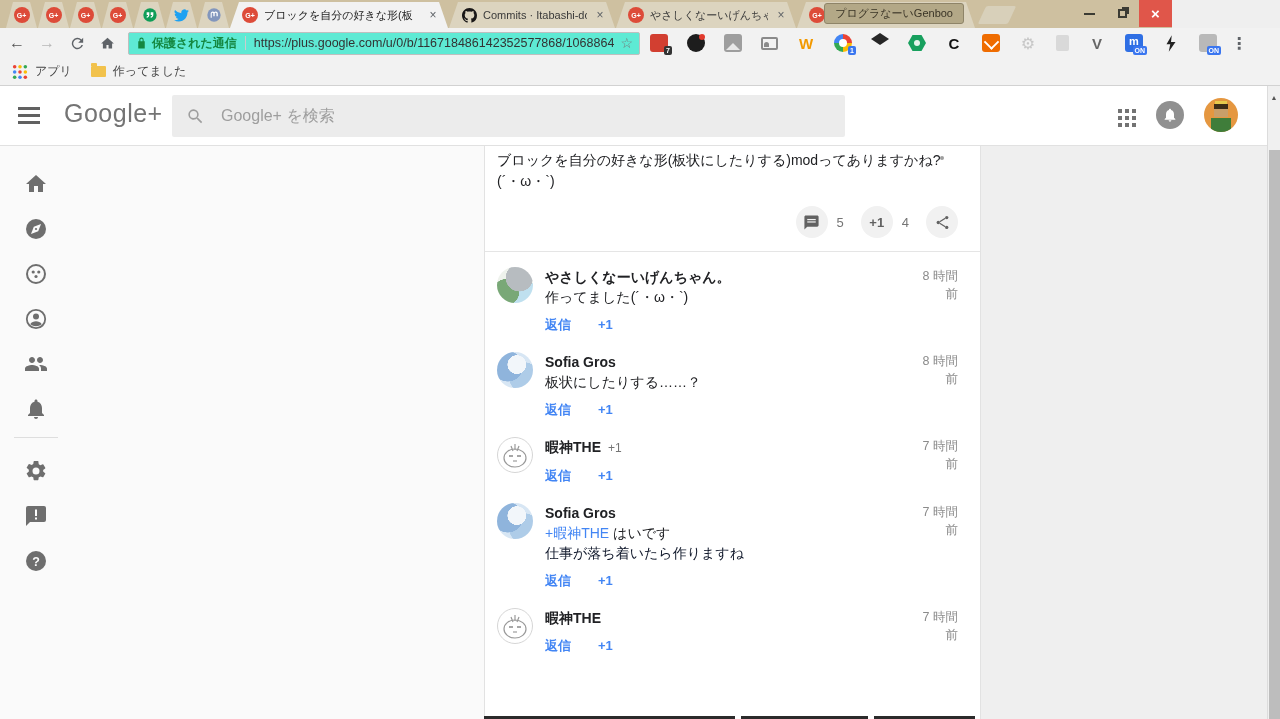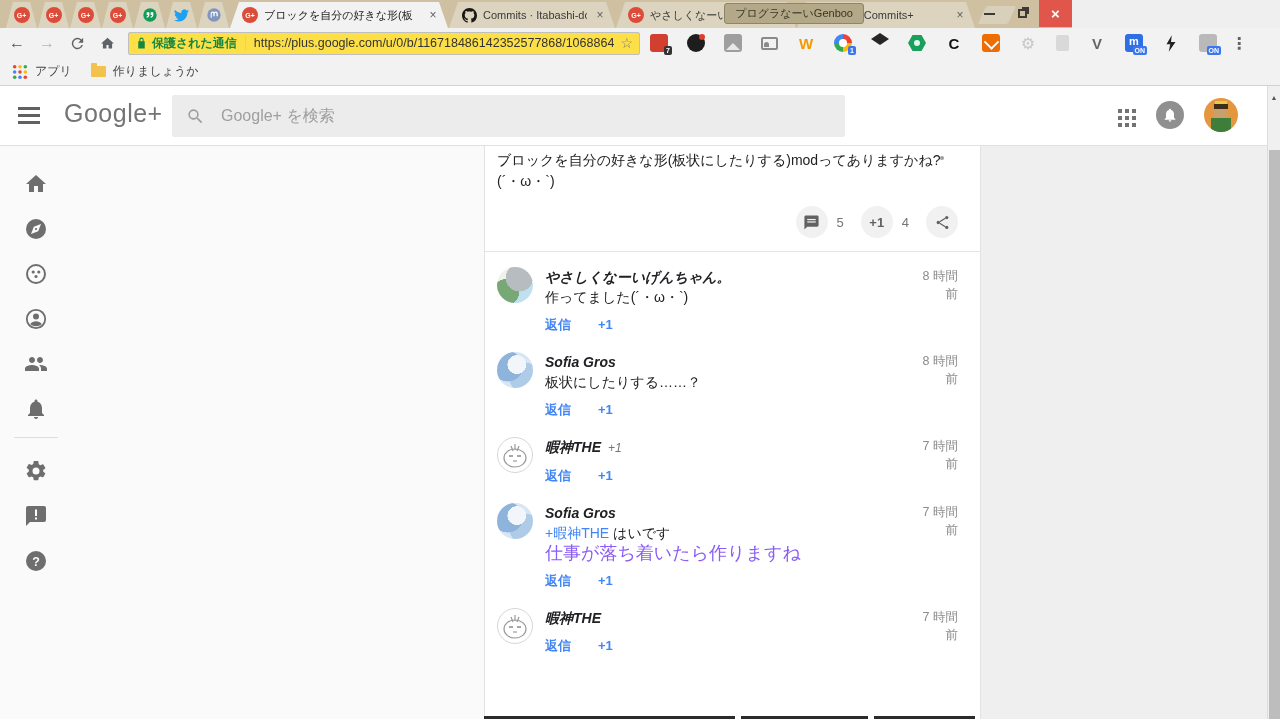--- a/index.html
+++ b/index.html
@@ -1,20 +1,20 @@
 <!DOCTYPE html>
 <html><head>
 <meta charset="utf-8">
 <style>
   * { margin:0; padding:0; box-sizing:border-box; }
   html,body { width:1280px; height:719px; overflow:hidden;
     font-family:"Liberation Sans","DejaVu Sans",sans-serif; background:#efefef; }
 
   
-  .titlebar { position:absolute; left:0; top:0; width:1072px; height:28px; background:#cec0a0; display:flex; align-items:flex-end; }
+  .titlebar { position:absolute; left:0; top:0; width:1172px; height:28px; background:#cec0a0; display:flex; align-items:flex-end; }
   .ptab { width:31px; height:26px; background:#dcd4bf; margin-right:1px; border-radius:6px 6px 0 0;
     clip-path:polygon(7px 0,calc(100% - 7px) 0,100% 100%,0 100%); display:flex; align-items:center; justify-content:center; }
   .ptab:first-child { margin-left:6px; }
   .tab { height:26px; display:flex; align-items:center; padding:0 8px 0 12px; background:#dcd4bf; margin-right:1px;
     clip-path:polygon(9px 0,calc(100% - 9px) 0,100% 100%,0 100%); font-size:11px; color:#3a3a3a; }
   .tab.active { background:#f2f2f2; color:#222; }
   .tab-label { white-space:nowrap; overflow:hidden; flex:1; }
   .tab-close { width:14px; height:14px; margin-left:6px; flex:none; border-radius:50%; text-align:center; }
   .tab-close::before { content:"×"; font-size:12px; line-height:14px; color:#5f6368; }
   .t1 { width:218px; } .t2 { width:166px; } .t3 { width:180px; } .t4 { width:178px; }
@@ -30,21 +30,21 @@
   .wbtn.min i { width:11px; height:2px; background:#3b3b33; display:block; }
   .wbtn.max i { width:9px; height:9px; border:2px solid #3b3b33; display:block; box-shadow:3px -3px 0 -1px #3b3b33; }
   .wbtn.close { right:0; width:33px; background:#e0564a; }
   .wbtn.close::before { content:"×"; color:#fff; font-size:15px; font-weight:bold; }
 
   
   .toolbar { position:absolute; left:0; top:28px; width:1280px; height:30px; background:#f2f2f2; display:flex; align-items:center; }
   .navbtn { width:26px; height:26px; margin-left:4px; display:flex; align-items:center; justify-content:center; }
   .navbtn.back::before { content:"←"; color:#555; font-size:16px; }
   .navbtn.fwd::before { content:"→"; color:#b7b7b7; font-size:16px; }
-  .omnibox { margin-left:8px; width:512px; height:23px; background:#fde047; border:1px solid #bfbfbf; border-radius:2px;
+  .omnibox { margin-left:8px; width:512px; height:23px; background:#5eead4; border:1px solid #bfbfbf; border-radius:2px;
     display:flex; align-items:center; padding:0 6px; }
   .sec-label { color:#148740; font-size:12px; font-weight:bold; margin-left:4px; white-space:nowrap; }
   .omni-sep { width:1px; height:14px; background:#ccc; margin:0 8px; }
   .url { color:#333; font-size:12.5px; white-space:nowrap; overflow:hidden; flex:1; }
   .star { margin-left:6px; } .star::before { content:"☆"; color:#777; font-size:14px; }
   .extrow { display:flex; align-items:center; gap:19px; margin-left:10px; }
   .ext { position:relative; width:18px; height:18px; display:flex; align-items:center; justify-content:center; }
   .ext b { font-style:normal; font-weight:bold; }
   .ext u { position:absolute; right:-4px; bottom:-3px; text-decoration:none; background:#3a76f0; color:#fff;
     font-size:7px; font-weight:bold; padding:0 2px; border-radius:2px; line-height:9px; }
@@ -118,27 +118,27 @@
   .comment { display:flex; margin-bottom:20px; }
   .cavatar { width:36px; height:36px; border-radius:50%; flex:none; position:relative; overflow:hidden; }
   .av-genchan { background:radial-gradient(circle at 62% 30%, #b7bcc0 0 40%, transparent 41%),
                 radial-gradient(circle at 25% 70%, #79a877 0 35%, transparent 36%),
                 radial-gradient(circle at 70% 75%, #bfe0ef 0 40%, transparent 41%), #eef2ec; }
   .av-sofia { background:radial-gradient(circle at 55% 35%, #f2f6fa 0 30%, transparent 31%),
               radial-gradient(circle at 30% 40%, #8fb4dc 0 45%, transparent 46%),
               radial-gradient(circle at 75% 70%, #aecce8 0 40%, transparent 41%), #d7e6f4; }
   .av-himagami { background:#fff; border:1px solid #d6d6d6; }
   .cbody { flex:1; margin-left:12px; min-width:0; }
-  .cname { font-size:14px; font-weight:bold; color:#202124; line-height:20px;font-style:italic; }
+  .cname { font-size:14px; font-weight:bold; color:#202124; line-height:20px; }
   .cname .badge { font-weight:normal; font-size:12px; color:#757575; margin-left:7px; }
   .cname .badge:empty { display:none; }
   .ctext { font-size:14px; color:#202124; line-height:20px; white-space:pre-wrap; }
   .ctext .mention { color:#4285f4; }
   .ctext .mention:empty { display:none; }
-  .ctext2 { font-size:18px; color:#8b5cf6; line-height:20px; }
+  .ctext2 { font-size:14px; color:#0f172a; line-height:20px; }
   .ctext2:empty { display:none; }
   .cactions { margin-top:9px; font-size:13px; font-weight:bold; color:#4285f4; height:16px; }
   .cactions span { margin-right:27px; }
   .ctime { width:38px; flex:none; margin-left:6px; font-size:12.5px; color:#8b8b8b; line-height:18px; text-align:right; }
 
   .bottombar { position:absolute; bottom:0; left:484px; width:497px; height:3px; display:flex; gap:6px; }
   .bottombar i { background:#2b2b2b; height:3px; display:block; }
 
   
   .scrollbar { position:absolute; right:0; top:86px; width:13px; height:633px; background:#f0f0f0; border-left:1px solid #dcdcdc; }
@@ -294,21 +294,21 @@
         <circle cx="9" cy="9" r="2" fill="#ea4335"></circle>
         <circle cx="15" cy="9" r="2" fill="#fbbc05"></circle>
       <circle cx="3" cy="15" r="2" fill="#34a853"></circle>
         <circle cx="9" cy="15" r="2" fill="#4285f4"></circle>
         <circle cx="15" cy="15" r="2" fill="#ea4335"></circle>
     </svg>
     <span>アプリ</span>
   </div>
   <div class="bm-item">
     <span class="folder"></span>
-    <span>作りましょうか</span>
+    <span>作ってました</span>
   </div>
 </div>
 
 <div class="gheader">
   <div class="hamburger">
       <i></i>
       <i></i>
       <i></i>
     </div>
   <div class="gp-logo">Google+</div>

